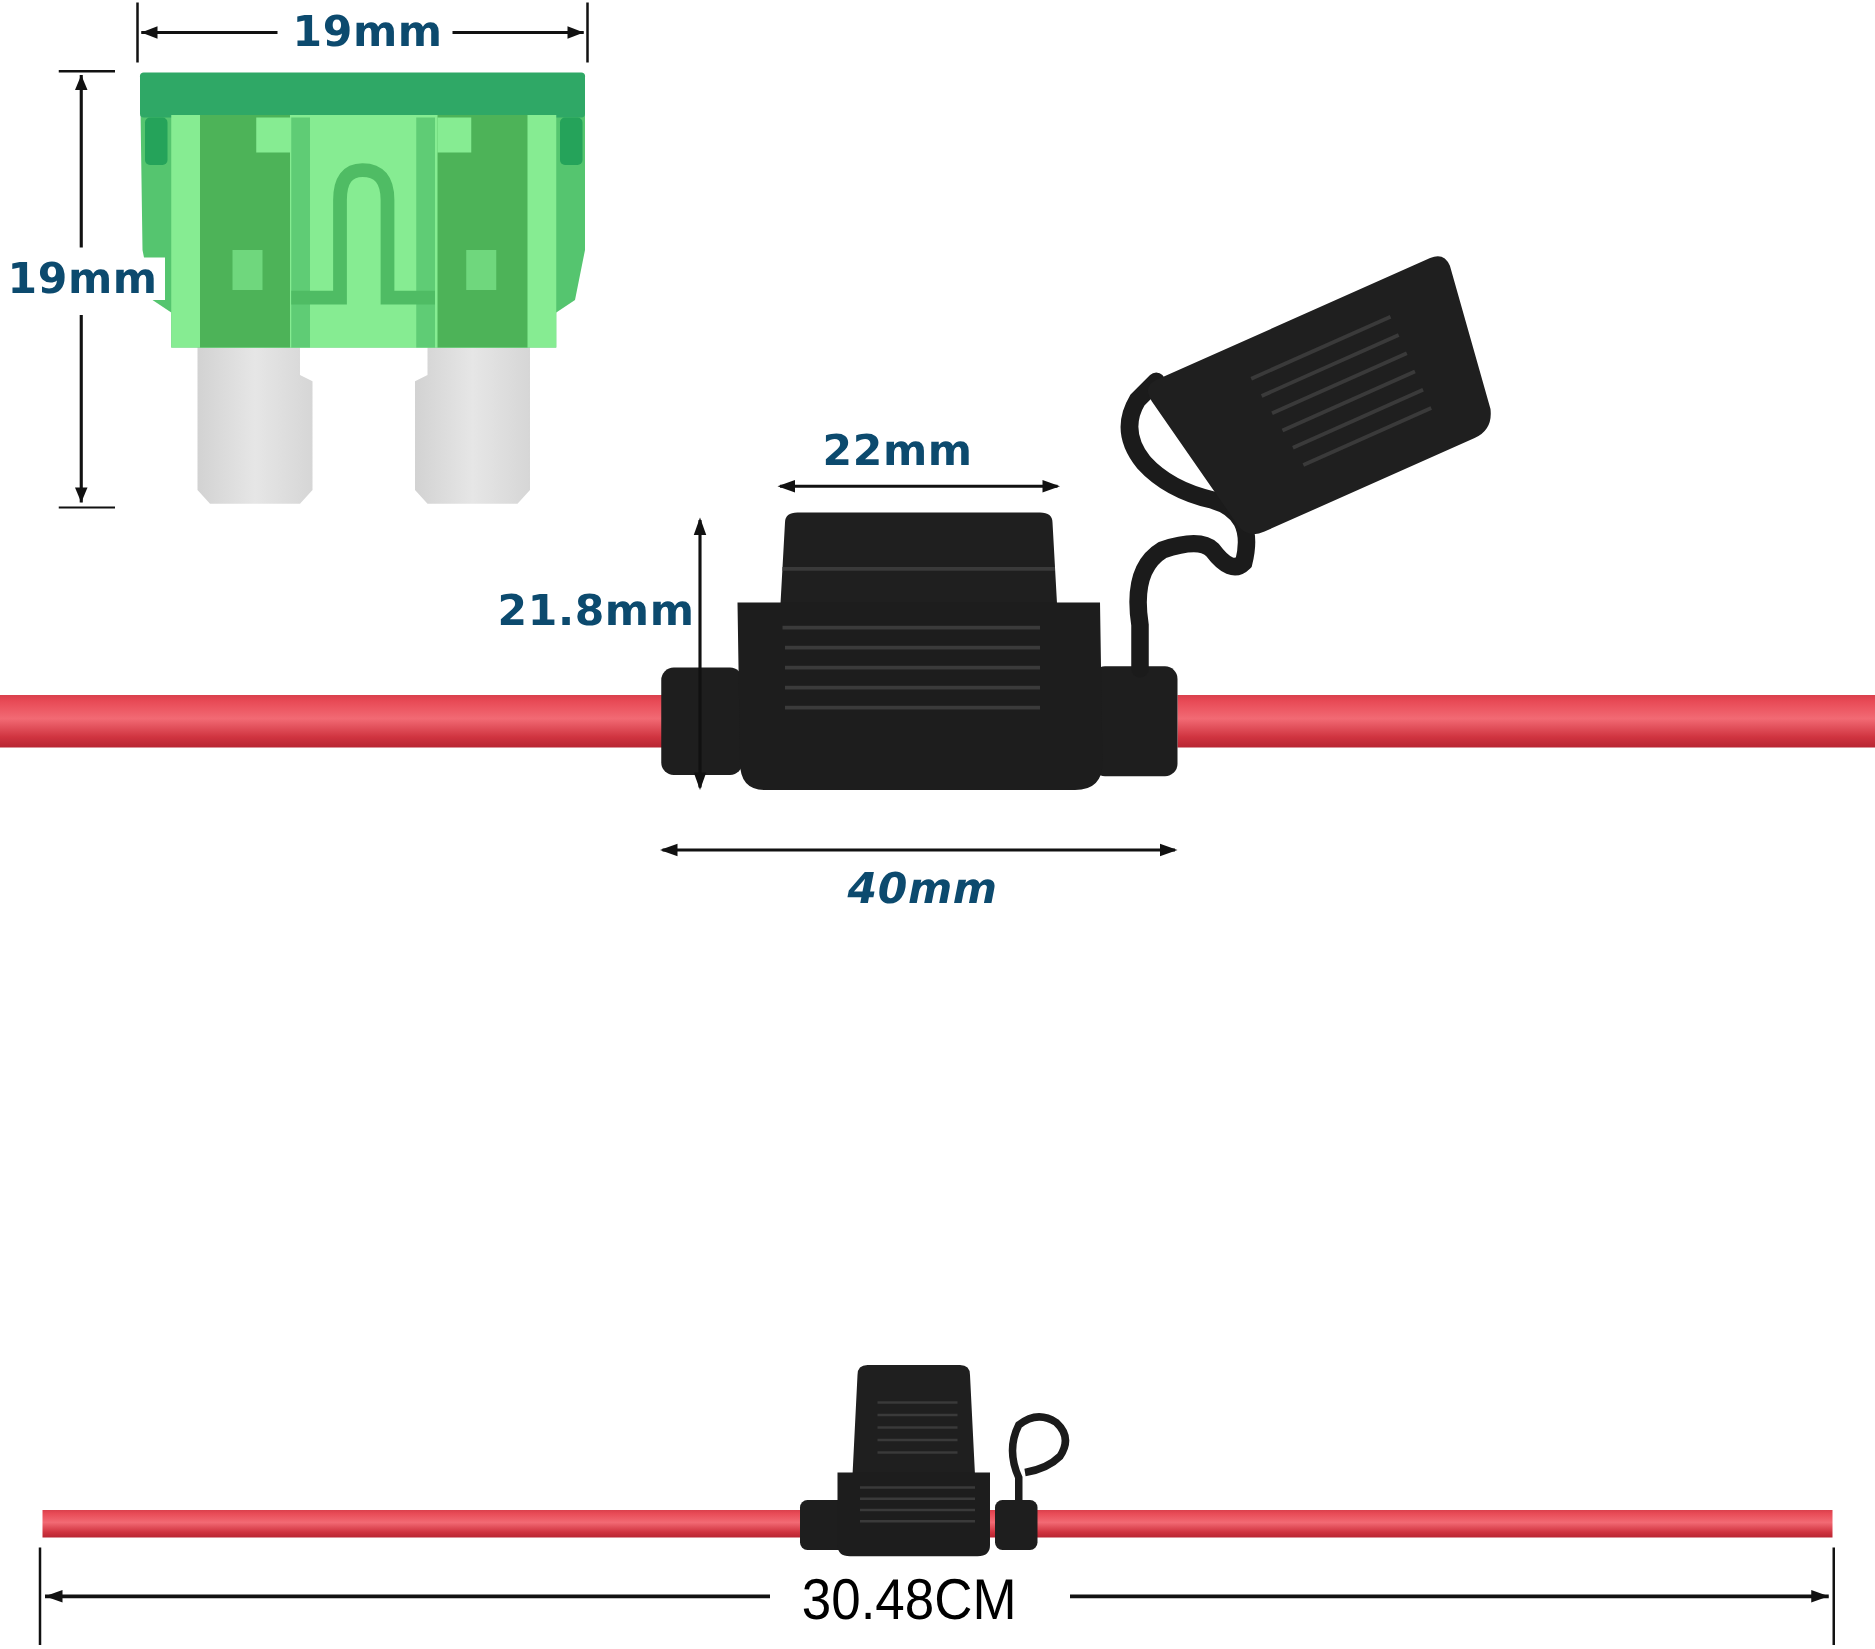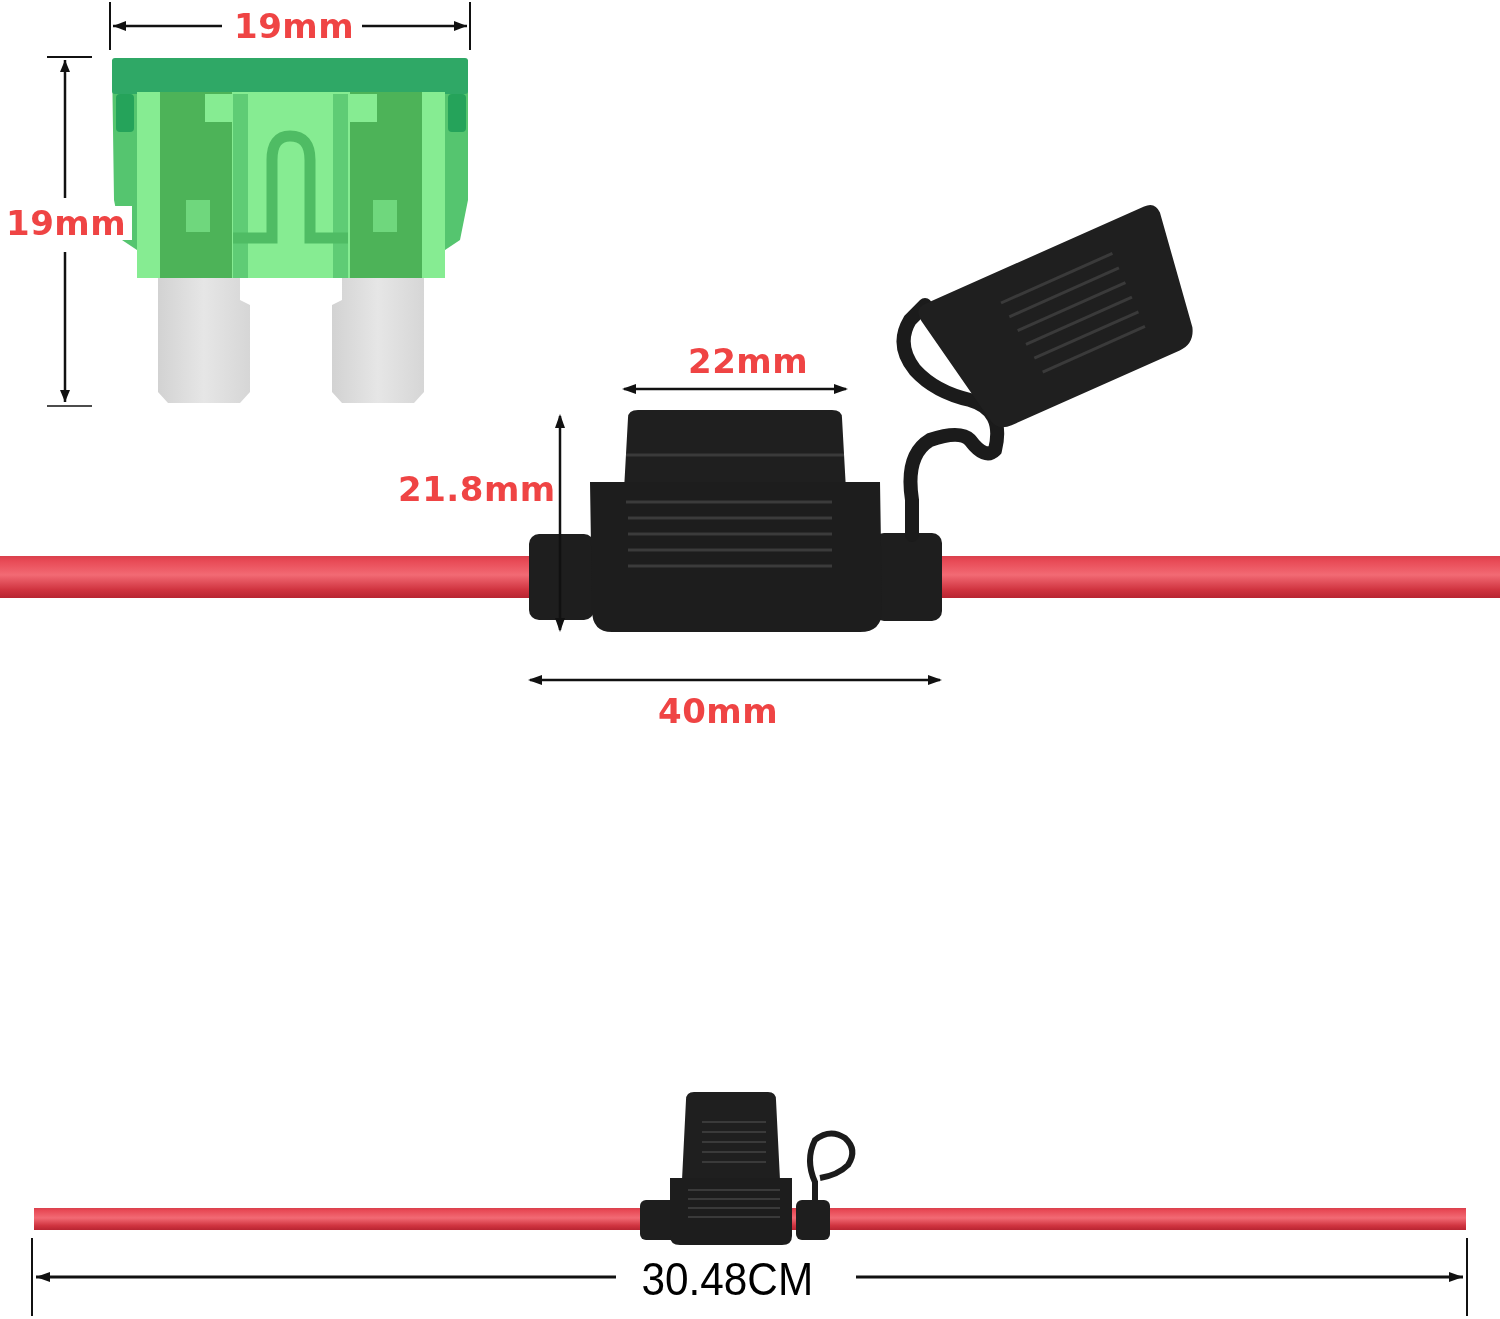--- a/index.html
+++ b/index.html
@@ -1,18 +1,18 @@
 <!DOCTYPE html>
 <html><head>
 <meta charset="utf-8">
 <style>
   html, body { margin:0; padding:0; background:#ffffff; }
   body { width:1500px; height:1319px; position:relative; overflow:hidden;
          font-family:"DejaVu Sans", "Liberation Sans", sans-serif; }
-  .label { position:absolute; font-weight:bold; color:#ef4444; font-size:34px; letter-spacing:0.5px; background:#fff; padding:0 6px; line-height:1; }
+  .label { position:absolute; font-weight:bold; color:#0c4a6e; font-size:34px; letter-spacing:0.5px; background:#fff; padding:0 6px; line-height:1; }
   .label-cm { position:absolute; font-family:"Liberation Sans", sans-serif; font-weight:normal; color:#000; font-size:46px; line-height:1; background:#fff; padding:0 14px; transform:scaleX(0.92); transform-origin:center; }
   svg { position:absolute; overflow:visible; }
 </style>
 </head>
 <body>
 
 <svg width="1500" height="1319" style="left:0;top:0;">
   <defs>
     <linearGradient id="wireGrad" x1="0" y1="0" x2="0" y2="1">
       <stop offset="0" stop-color="#d9404c"></stop>
@@ -164,19 +164,19 @@
     <line x1="856" y1="1277" x2="1463" y2="1277" stroke="#111" stroke-width="3"></line>
     <polygon points="36,1277 50,1272 50,1282" fill="#111"></polygon>
     <polygon points="1463,1277 1449,1272 1449,1282" fill="#111"></polygon>
   </g>
 </svg>
 
 <div class="label" style="left:228px; top:9px;">19mm</div>
 
 <div class="label" style="left:0px; top:206px;">19mm</div>
 
-<div class="label" style="left:682px; top:344px; background:transparent;">22mm</div>
+<div class="label" style="left:652px; top:344px; background:transparent;">22mm</div>
 
 <div class="label" style="left:392px; top:472px; background:transparent;">21.8mm</div>
 
-<div class="label" style="left:652px; top:694px; background:transparent;">40mm</div>
+<div class="label" style="left:672px; top:694px; background:transparent;font-style:italic;">40mm</div>
 
 <div class="label-cm" style="left:620px; top:1256px;">30.48CM</div>
 
 </body></html>

